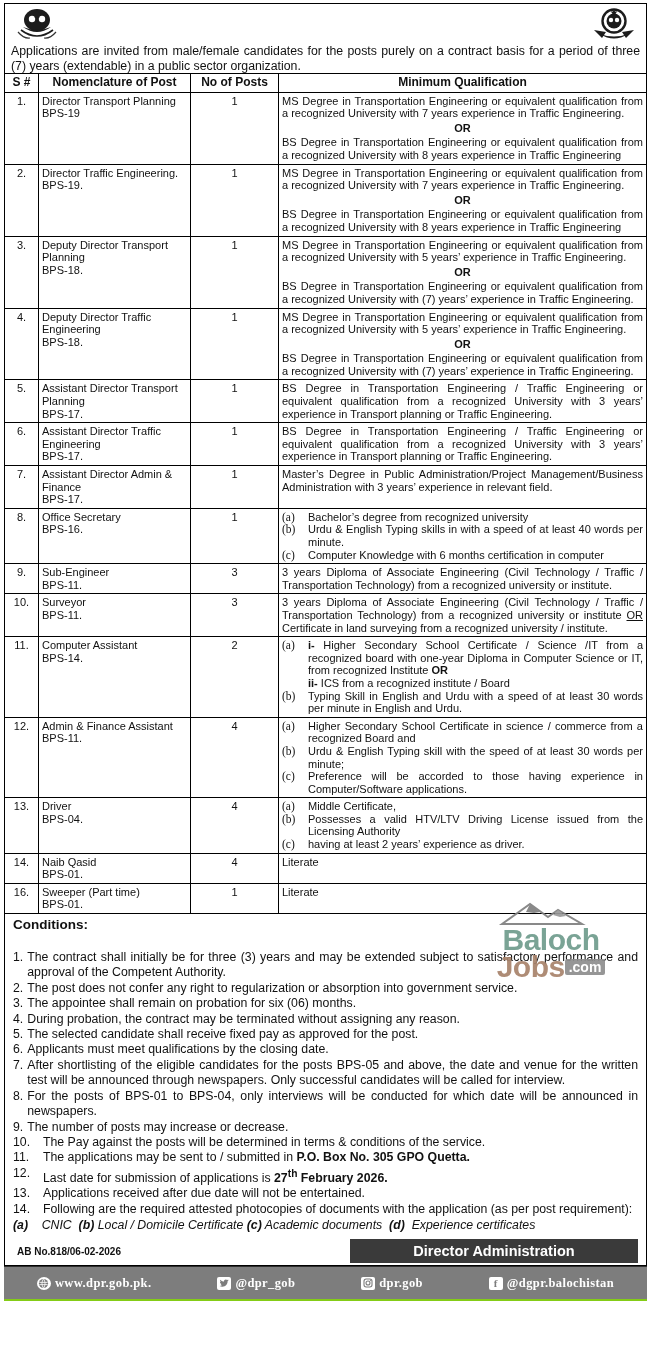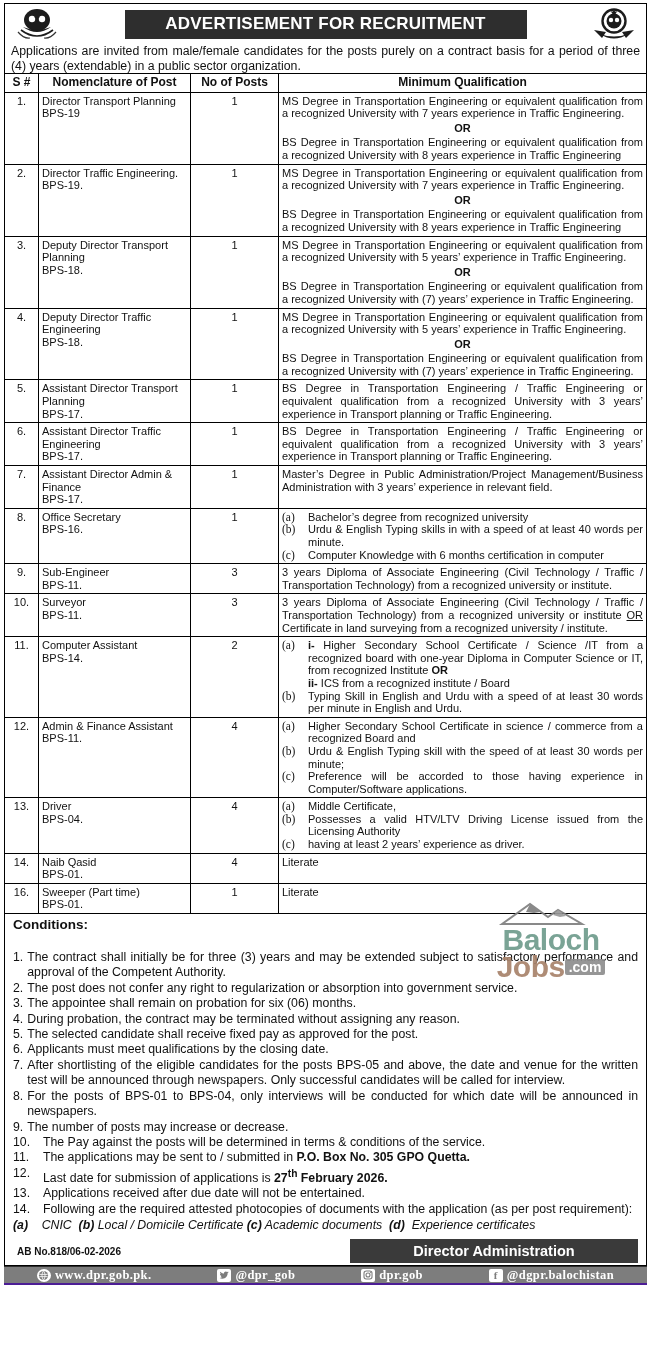--- a/index.html
+++ b/index.html
@@ -162,27 +162,27 @@
     font-size: 14.5px; font-weight: bold;
     display: flex; align-items: center; justify-content: center;
     width: 288px; flex: 0 0 288px;
   }
   .social-bar {
     background: #7d7d7d;
     color: #fff;
     display: flex;
     align-items: center;
     justify-content: space-around;
-    height: 19px;
+    height: 35px;
     font-family: "Liberation Serif", serif;
     font-weight: bold;
     font-size: 12.5px;
     letter-spacing: .4px;
     border-top: 1px solid #2e2e2e;
-    border-bottom: 2px solid #4c1d95;
+    border-bottom: 2px solid #84cc16;
   }
   .social-item { display: flex; align-items: center; gap: 4px; }
   .sic {
     width: 14px; height: 13px; display: inline-flex;
     align-items: center; justify-content: center;
     background: #ffffff; color: #7d7d7d; border-radius: 2px;
     font-size: 10px; line-height: 1;
   }
   .sic.round { border-radius: 50%; }
 </style>
@@ -197,35 +197,34 @@
         <svg width="48" height="34" viewBox="0 0 48 34">
           <ellipse cx="24" cy="12" rx="13" ry="11" fill="#1c1c1c"></ellipse>
           <circle cx="19" cy="11" r="3.2" fill="#fff"></circle>
           <circle cx="29" cy="11" r="3.2" fill="#fff"></circle>
           <path d="M10 19 q14 10 28 0 q-14 6 -28 0z" fill="#1c1c1c"></path>
           <path d="M8 22 q16 12 32 0" stroke="#1c1c1c" stroke-width="1.6" fill="none"></path>
           <path d="M5 24 q6 7 12 6 M43 24 q-6 7 -12 6" stroke="#333" stroke-width="1.2" fill="none"></path>
           <path d="M24 2 l1.2 2.6 l2.8 .3 l-2 2 l.6 2.8 l-2.6-1.4 l-2.6 1.4 l.6-2.8 l-2-2 l2.8-.3z" fill="#1c1c1c"></path>
         </svg>
       </div>
-      <div class="title-banner">ADVERTISEMENT FOR RECRUITMENT</div>
       <div class="emblem">
         <svg width="48" height="34" viewBox="0 0 48 34">
           <circle cx="24" cy="13" r="11.5" fill="none" stroke="#1c1c1c" stroke-width="2.4"></circle>
           <circle cx="24" cy="13" r="7.5" fill="#1c1c1c"></circle>
           <circle cx="21" cy="12" r="2.2" fill="#fff"></circle>
           <circle cx="27" cy="12" r="2.2" fill="#fff"></circle>
           <path d="M24 1.2 l1 2.2 l2.4 .2 l-1.7 1.7 l.5 2.4 l-2.2-1.2 l-2.2 1.2 l.5-2.4 l-1.7-1.7 l2.4-.2z" fill="#1c1c1c"></path>
           <path d="M4 22 l12 2 l-4 6z" fill="#1c1c1c"></path>
           <path d="M44 22 l-12 2 l4 6z" fill="#1c1c1c"></path>
           <path d="M10 26 q14 9 28 0 q-14 5 -28 0z" fill="#1c1c1c"></path>
         </svg>
       </div>
     </div>
-    <div class="intro">Applications are invited from male/female candidates for the posts purely on a contract basis for a period of three (4) years (extendable) in a public sector organization.</div>
+    <div class="intro">Applications are invited from male/female candidates for the posts purely on a contract basis for a period of three (7) years (extendable) in a public sector organization.</div>
   </div>
 
   <table class="posts">
     <thead>
       <tr>
         <th class="c-sn">S #</th>
         <th class="c-name">Nomenclature of Post</th>
         <th class="c-no">No of Posts</th>
         <th class="c-qual">Minimum Qualification</th>
       </tr>

